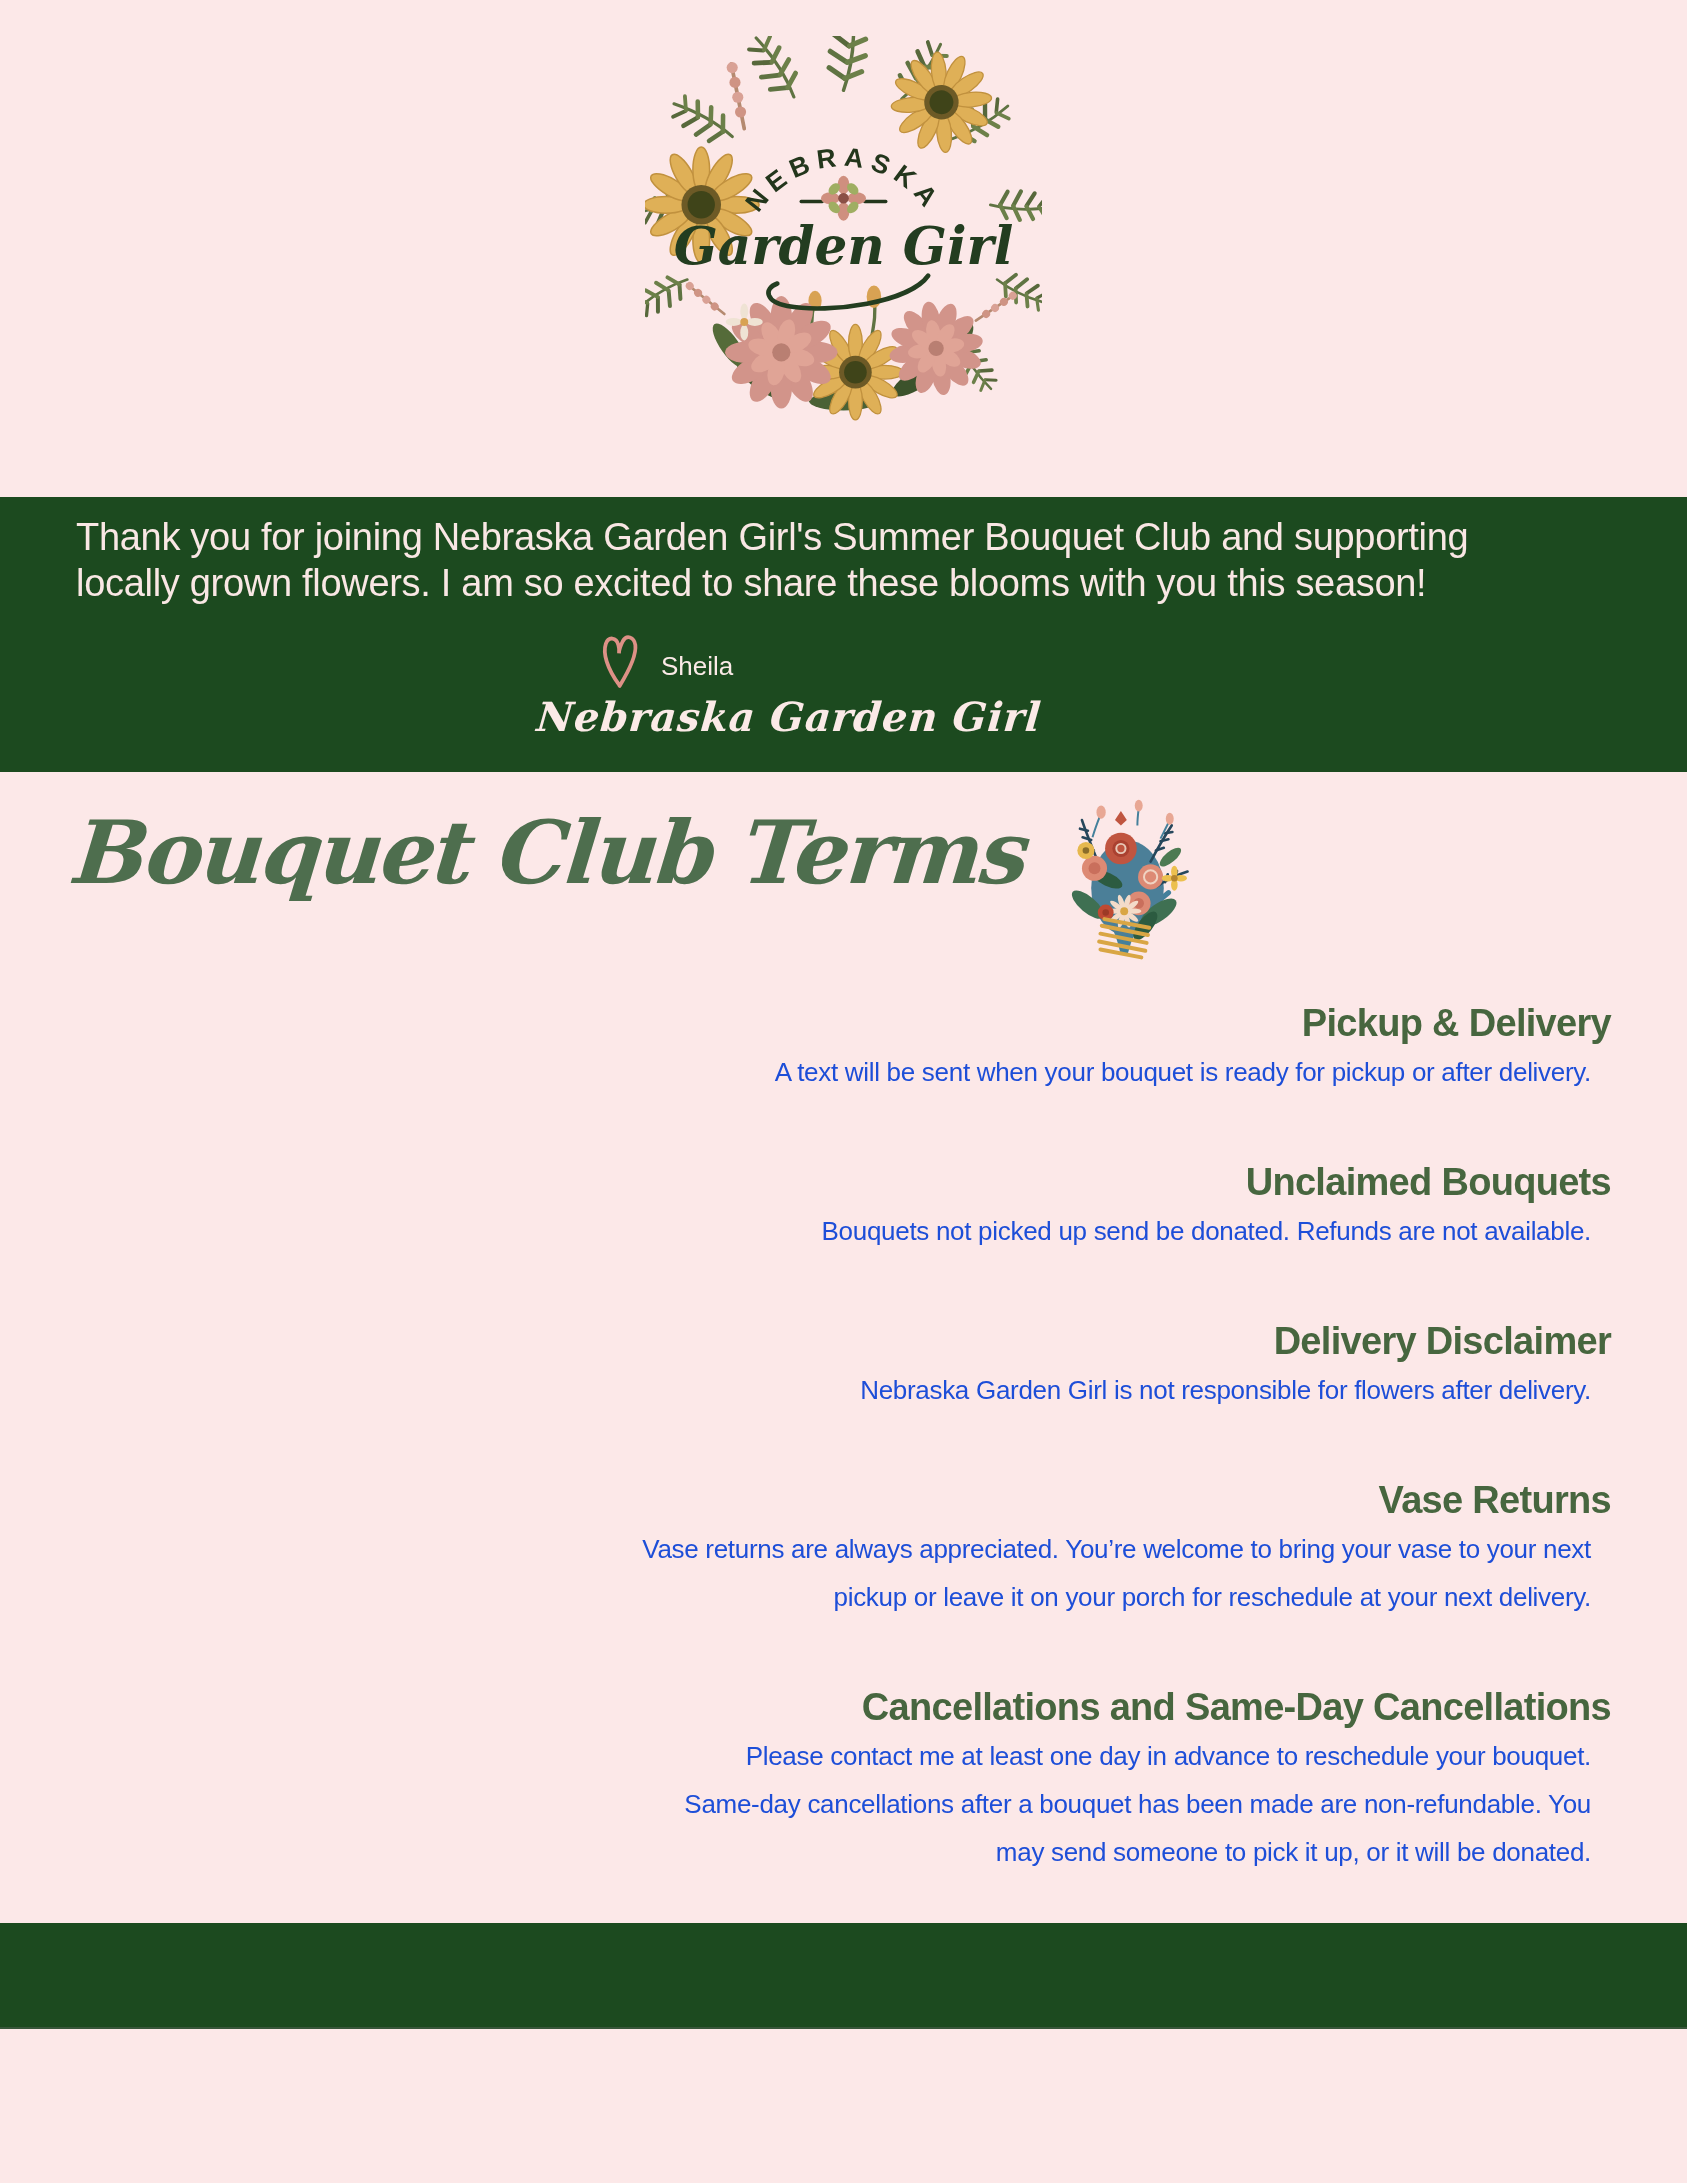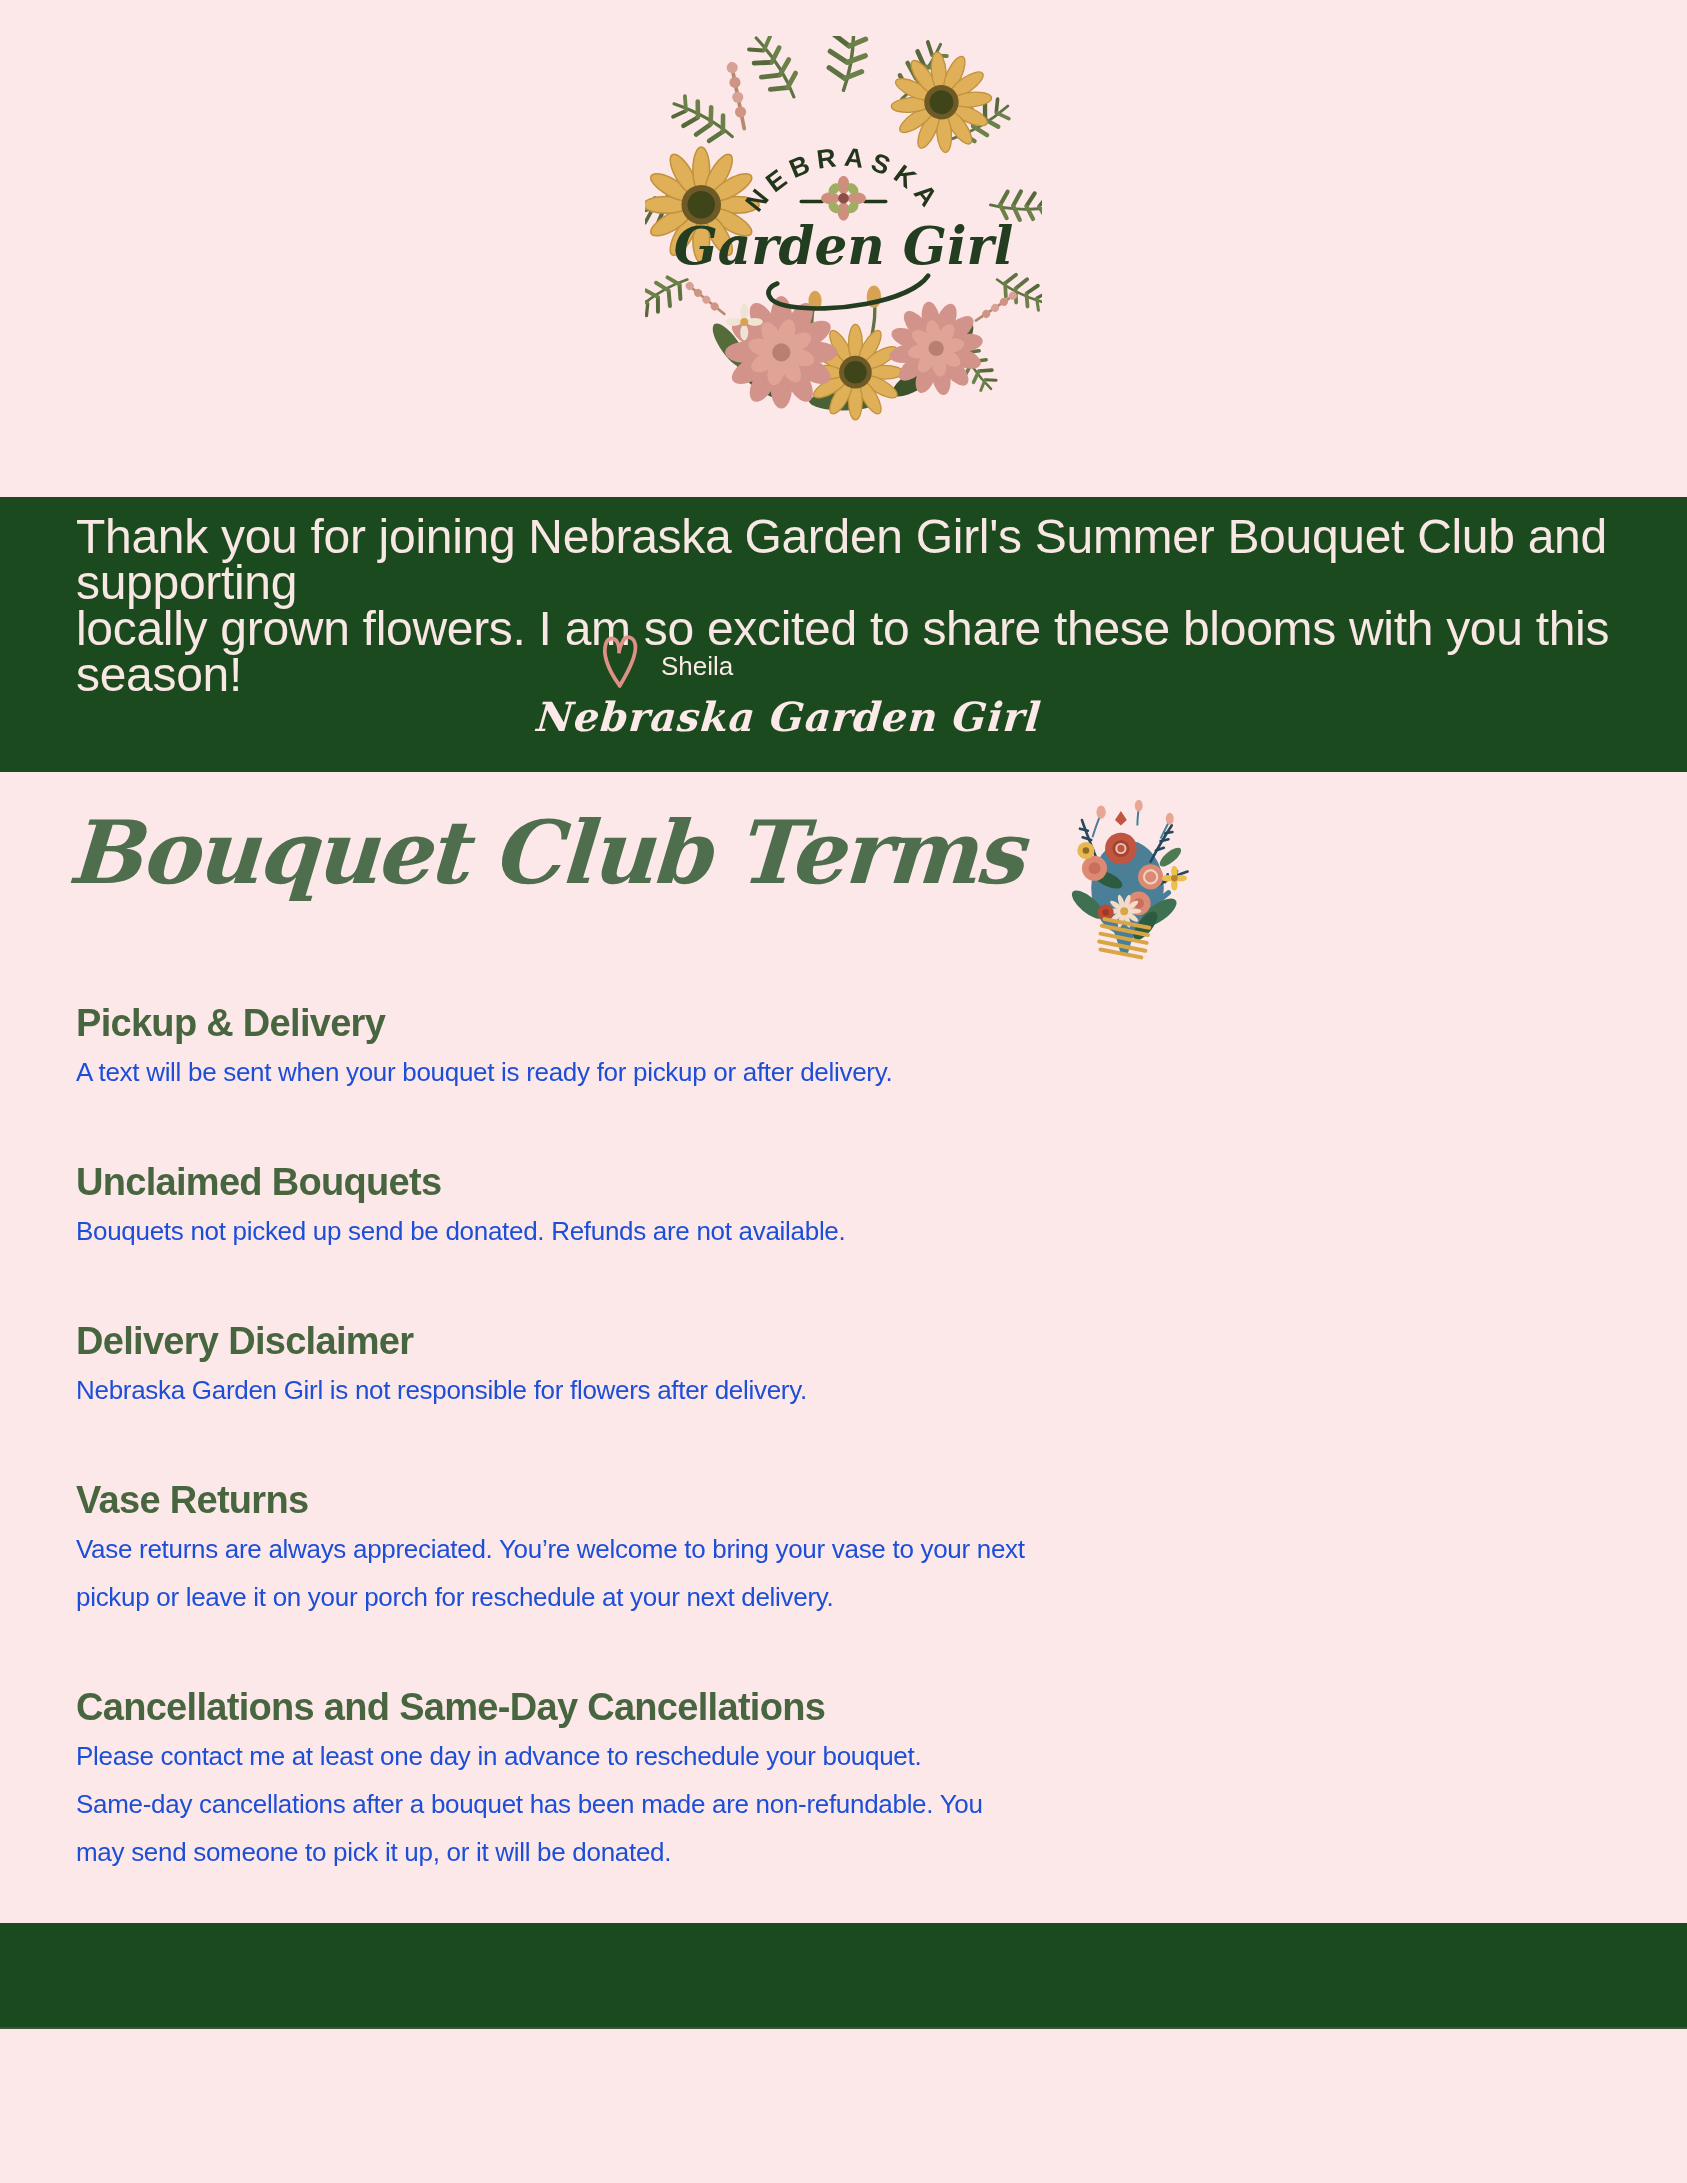--- a/index.html
+++ b/index.html
@@ -5,38 +5,38 @@
   html,body{margin:0;padding:0;}
   body{background:#fce8e8;font-family:"Liberation Sans", sans-serif;}
   .page{position:relative;width:1687px;height:2183px;background:#fce8e8;overflow:hidden;}
 
   
   .logo-wrap{position:absolute;left:645px;top:36px;width:397px;height:417px;}
 
   
   .banner{position:absolute;left:0;top:497px;width:1687px;height:275px;background:#1c4a1f;}
   .banner-message{position:absolute;left:76px;top:17px;margin:0;
-    font-size:48px;line-height:46px;letter-spacing:-0.3px;font-weight:400;
+    font-size:38px;line-height:46px;letter-spacing:-0.3px;font-weight:400;
     color:#f9e7e4;white-space:pre-line;}
   .sig-row{position:absolute;left:597px;top:132px;display:flex;align-items:flex-end;}
   .sig-name{font-size:26px;color:#fbeae7;line-height:1;margin-left:20px;padding-bottom:6.6px;}
   .heart-svg{display:block;margin-bottom:-4px;}
   .sig-script{position:absolute;left:537px;top:196px;
     font-family:"DejaVu Serif", serif;font-style:italic;font-weight:700;
     font-size:40px;color:#fbeae7;transform:skewX(-5deg);letter-spacing:0.7px;}
 
   
   .main{position:absolute;left:76px;top:787px;width:1535px;}
   .title-row{display:flex;align-items:flex-start;gap:30px;height:175px;}
   .terms-title{margin:0;font-family:"DejaVu Serif", serif;font-style:italic;font-weight:700;
     font-size:87px;line-height:132px;color:#4e6e4e;letter-spacing:-2.6px;transform:skewX(-6deg);
     white-space:nowrap;}
   .bouquet-svg{margin-top:12px;flex:0 0 auto;}
 
-  .term{margin-top:65px;}
+  .term{margin-top:65px;text-align:right;}
   .term:first-of-type{margin-top:40px;}
   .term h2{margin:0;font-size:38px;line-height:42px;font-weight:700;
     color:#47663f;letter-spacing:-0.7px;}
   .term p{margin:4px 0 0 0;font-size:26px;line-height:48px;letter-spacing:-0.3px;
     color:#1d4ed8;white-space:pre-line;max-width:1515px;}
 
   
   .footer-bar{position:absolute;left:0;top:1923px;width:1687px;height:104px;
     background:#1c4a1f;border-bottom:2px solid rgba(110,110,110,0.35);}
 </style>

